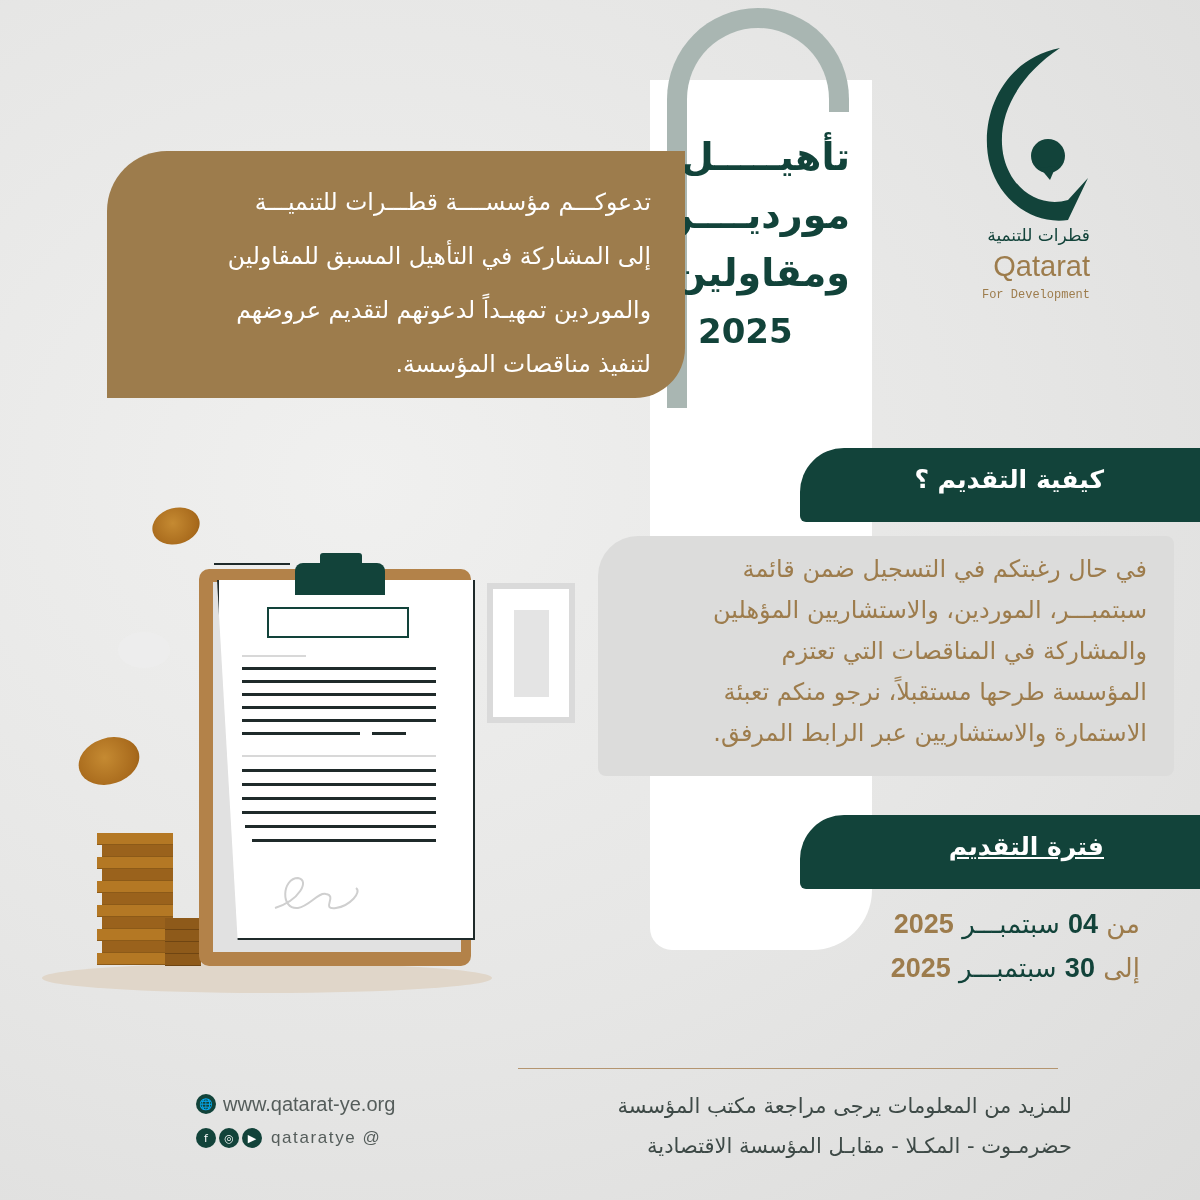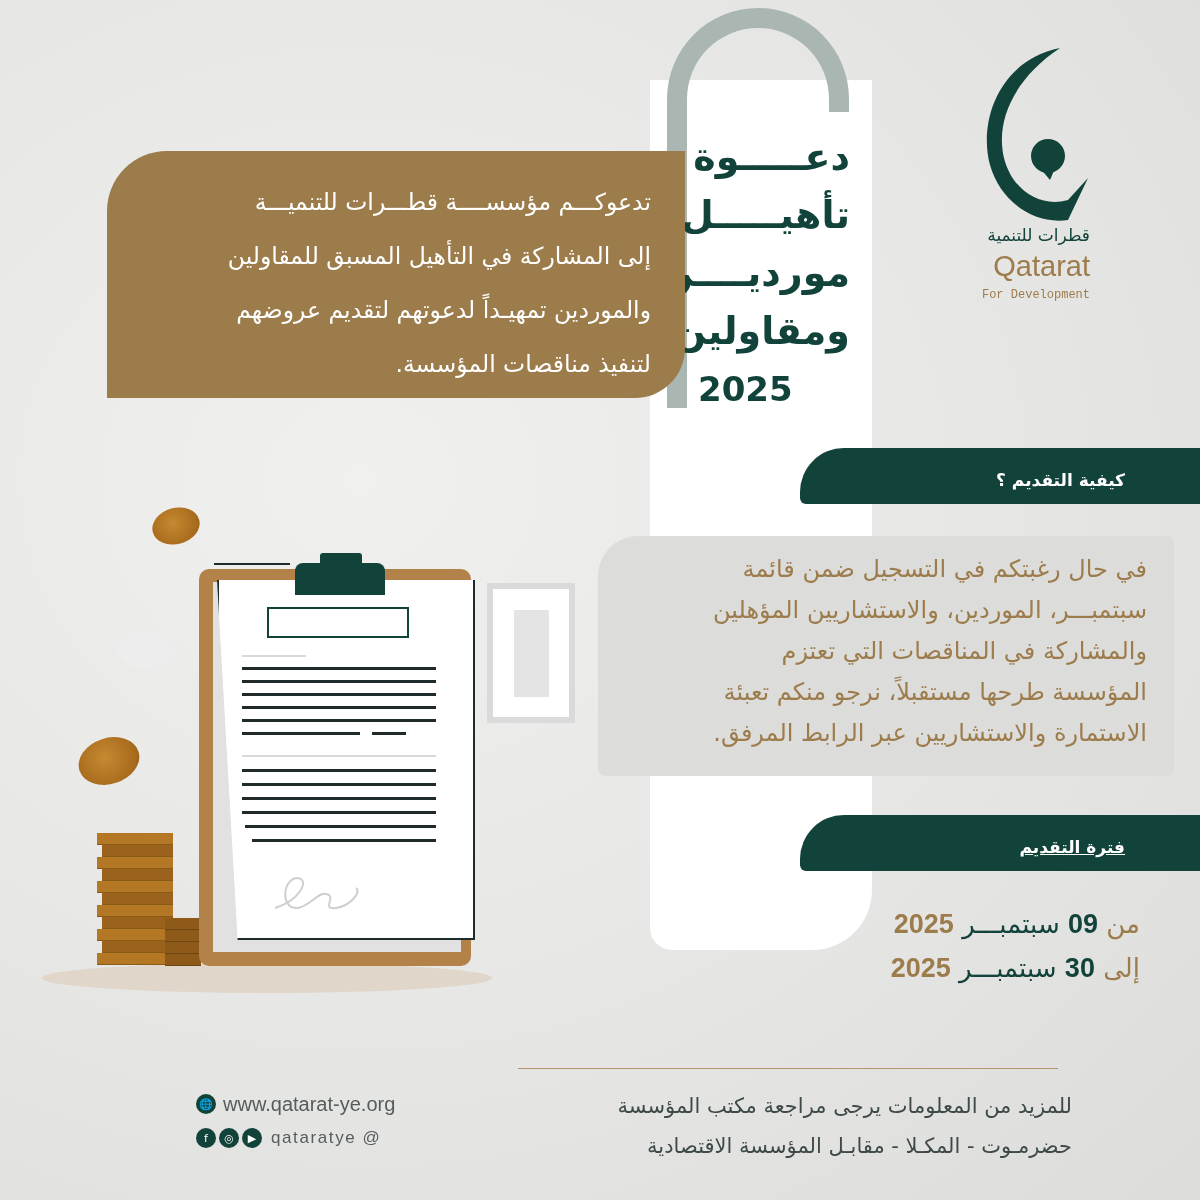--- a/index.html
+++ b/index.html
@@ -55,29 +55,29 @@
     .title .year { text-align: left; direction: ltr; padding-left: 8px; font-size: 34px; }
 
     
     .logo { left: 960px; top: 40px; width: 160px; height: 270px; }
     .logo-ar { left: 960px; top: 225px; width: 130px; text-align: right; direction: rtl; color: #12433a; font-size: 17px; }
     .logo-en { left: 960px; top: 250px; width: 130px; text-align: right; color: #9d7c4c; font-size: 29px; font-family: "Liberation Sans", sans-serif; }
     .logo-sub { left: 960px; top: 288px; width: 130px; text-align: right; color: #9d7c4c; font-size: 12px; font-family: Liberation Mono, monospace; }
 
     
     .section-header {
-      left: 800px; width: 400px; height: 56px;
+      left: 800px; width: 400px; height: 74px;
       background: #12433a;
       border-radius: 44px 0 0 6px;
       color: #ffffff;
       font-weight: bold;
-      font-size: 17px;
+      font-size: 25px;
       direction: rtl;
       text-align: right;
-      padding-right: 75px;
+      padding-right: 96px;
       line-height: 64px;
     }
 
     
     .howto-box {
       left: 598px; top: 536px; width: 576px; height: 240px;
       background: #dcdcdb;
       border-radius: 40px 8px 8px 8px;
       direction: rtl;
       text-align: right;
@@ -169,21 +169,20 @@
 <svg class="abs logo" viewBox="0 0 160 270" width="160" height="270">
   <path d="M100 8 C40 20 18 80 30 125 C40 160 72 185 108 180 L128 138 L108 160 C80 168 52 150 44 118 C35 80 55 38 100 8 Z" fill="#12433a"></path>
   <circle cx="88" cy="116" r="17" fill="#12433a"></circle>
   <path d="M80 128 L90 140 L96 126 Z" fill="#12433a"></path>
 </svg>
 <div class="abs logo-ar">قطرات للتنمية</div>
 <div class="abs logo-en">Qatarat</div>
 <div class="abs logo-sub">For Development</div>
 
 <div class="abs title">
-  <div>دعـــــوة</div>
   <div>تأهيـــــل</div>
   <div>مورديــــن</div>
   <div>ومقاولين</div>
   <div class="year">2025</div>
 </div>
 
 <div class="abs intro-box">
   <span class="line">تدعوكـــم مؤسســــة قطـــرات للتنميـــة</span>
   <span class="line">إلى المشاركة في التأهيل المسبق للمقاولين</span>
   <span class="line">والموردين تمهيـداً لدعوتهم لتقديم عروضهم</span>
@@ -196,21 +195,21 @@
   <span class="line">سبتمبـــر، الموردين، والاستشاريين المؤهلين</span>
   <span class="line">والمشاركة في المناقصات التي تعتزم</span>
   <span class="line">المؤسسة طرحها مستقبلاً، نرجو منكم تعبئة</span>
   <span class="line">الاستمارة والاستشاريين عبر الرابط المرفق.</span>
 </div>
 
 <div class="abs section-header" style="top:815px;text-decoration:underline;">فترة التقديم</div>
 <div class="abs dates">
   <div>
     <span>من</span>
-    <span class="num">09</span>
+    <span class="num">04</span>
     <span class="mon">سبتمبـــر</span>
     <span class="yr">2025</span>
   </div>
   <div>
     <span>إلى</span>
     <span class="num">30</span>
     <span class="mon">سبتمبـــر</span>
     <span class="yr">2025</span>
   </div>
 </div>

